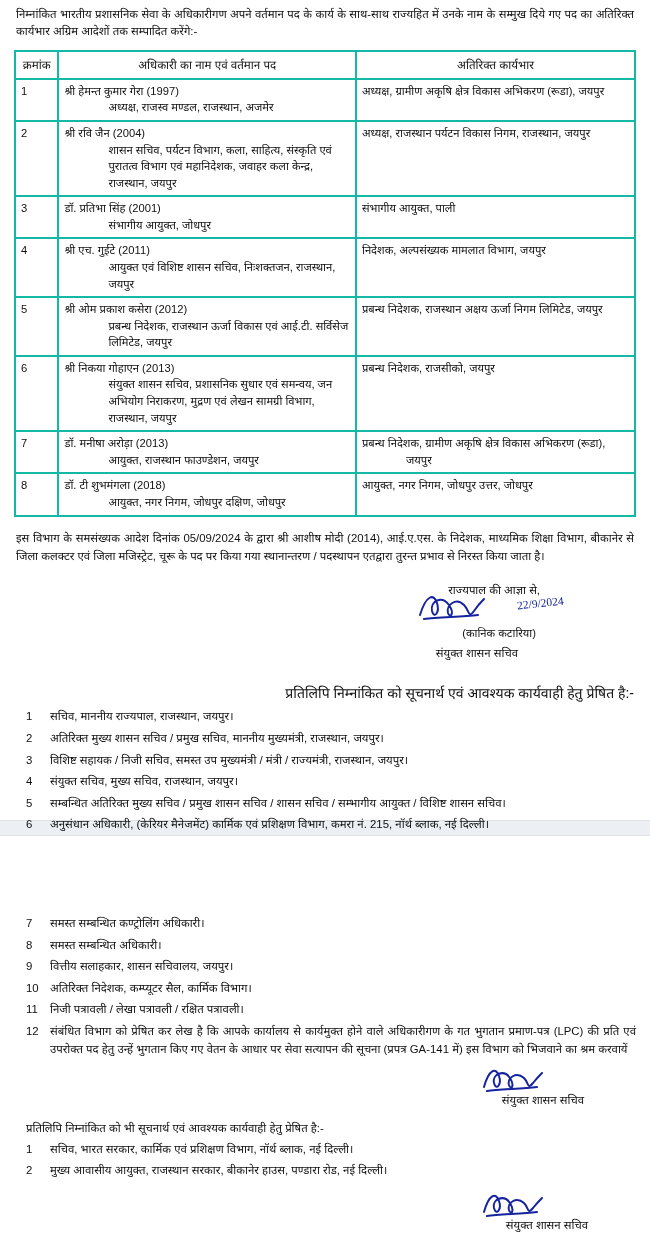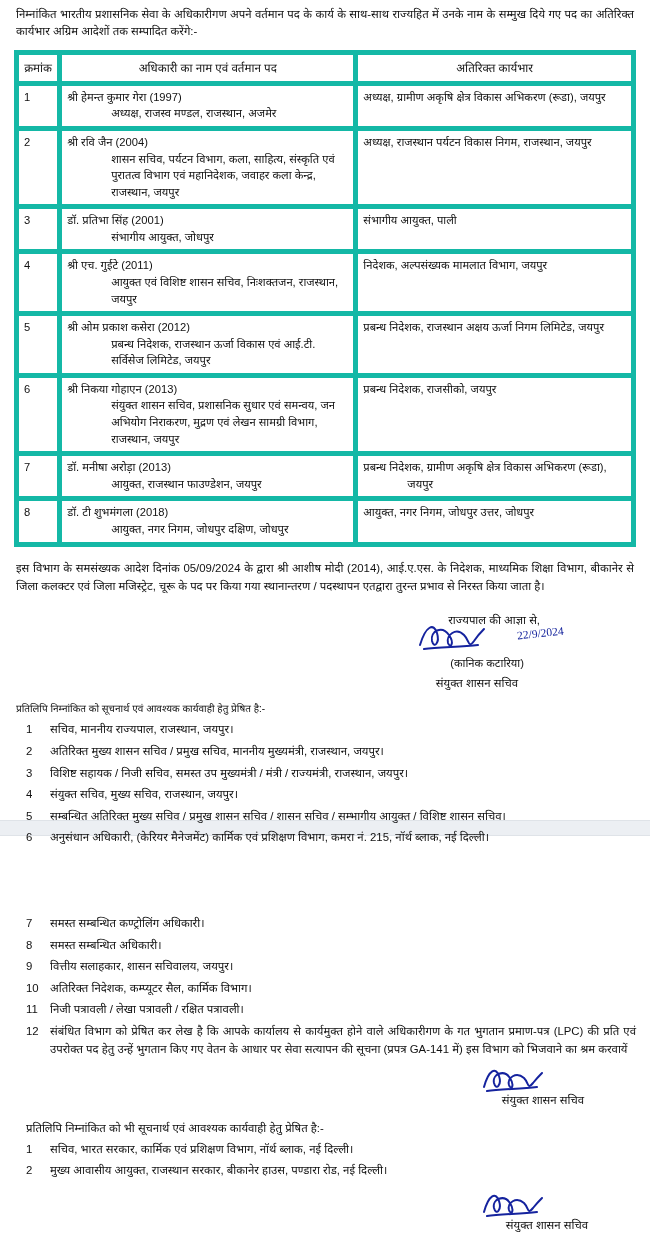--- a/index.html
+++ b/index.html
@@ -46,21 +46,21 @@
     padding: 0 2px;
   }
   table.officers {
     width: 100%;
     border-collapse: collapse;
     table-layout: fixed;
     font-size: 11.2px;
   }
   table.officers th,
   table.officers td {
-    border: 5px solid #14b8a6;
+    border: 2px solid #14b8a6;
     vertical-align: top;
     padding: 3px 5px 4px 5px;
     line-height: 1.48;
   }
   table.officers th {
     text-align: center;
     font-weight: normal;
     font-size: 11.6px;
     padding: 4px 3px 5px 3px;
   }
@@ -101,33 +101,34 @@
     position: absolute;
     right: 72px;
     top: 22px;
     font-size: 11.5px;
     font-family: "Liberation Serif", serif;
     transform: rotate(-6deg);
     color: #14239c;
   }
   .sign-name {
     position: absolute;
-    right: 112px;
+    right: 100px;
     top: 50px;
     font-size: 11.2px;
   }
   .sign-desig {
     position: absolute;
     right: 118px;
     top: 70px;
     font-size: 11.4px;
   }
   .copy-head {
-    font-size: 10px;
-    margin: 4px 2px 5px 2px;
+    font-size: 14px;
+    margin: 16px 2px 5px 2px;
+    text-align: right;
   }
   ol.copy-list {
     list-style: none;
     margin: 0 0 0 2px;
     padding: 0;
     font-size: 11.4px;
   }
   ol.copy-list li {
     display: flex;
     line-height: 1.58;

